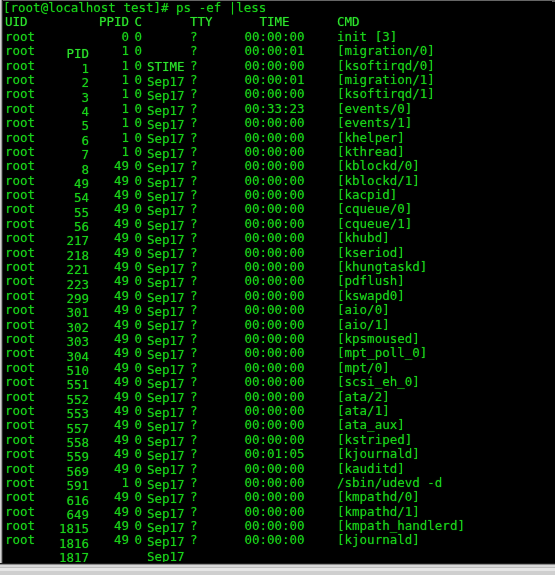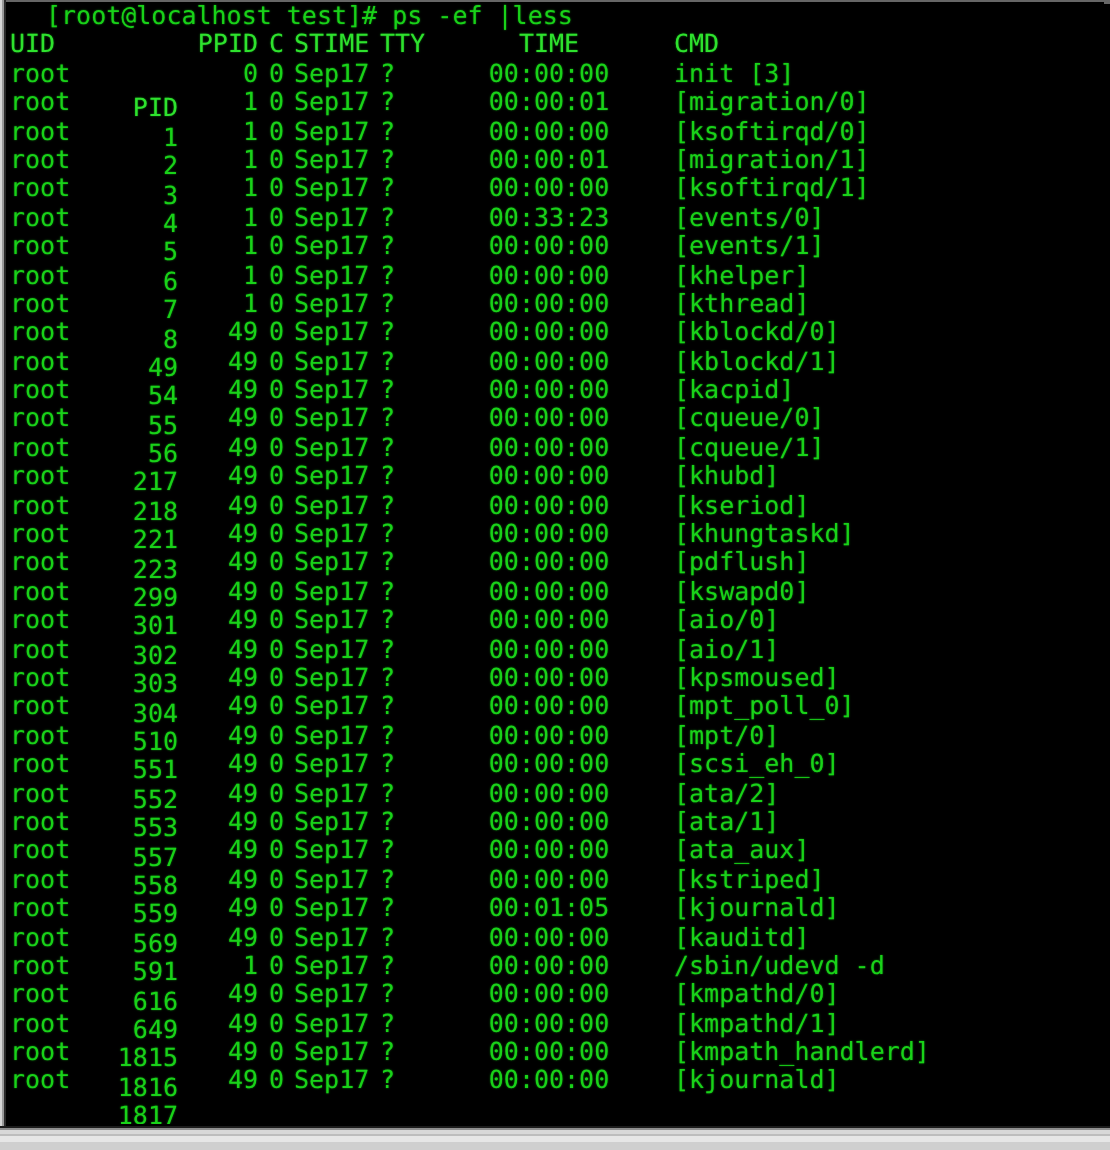--- a/index.html
+++ b/index.html
@@ -65,34 +65,34 @@
   .line {
     position: relative;
     height: 14.4px;
     line-height: 14.4px;
     white-space: pre;
     font-size: 12.5px;
     letter-spacing: 0px;
     color: #19d219;
     text-shadow: 0 0 1px rgba(25,210,25,.65);
   }
-  .line.prompt { color: #19d219; padding-left: 20px; }
+  .line.prompt { color: #19d219; }
   .line.header { color: #2ee22e; }
 
   
   .cell {
     position: absolute;
     top: 0;
     white-space: pre;
   }
   .c-uid   { left: 2px;   text-align: left;  }
   .c-pid   { left: 20px;  width: 66px; text-align: right; margin-top: 32px; }
   .c-ppid  { left: 90px;  width: 36px; text-align: right; }
   .c-c     { left: 129px; width: 10px; text-align: right; }
-  .c-stime { left: 144px; text-align: center; }
+  .c-stime { left: 144px; text-align: center; margin-top: 45px; }
   .c-tty   { left: 187px; text-align: center; }
   .c-time  { left: 215px; width: 113px; text-align: center; }
   .c-cmd   { left: 334px; text-align: left; }
 
   
   .header .c-uid   { left: 2px; }
   .header .c-pid   { left: 20px; width: 66px; }
   .header .c-ppid  { left: 90px; width: 36px; }
   .header .c-c     { left: 129px; width: 10px; }
   .header .c-stime { left: 144px; }

